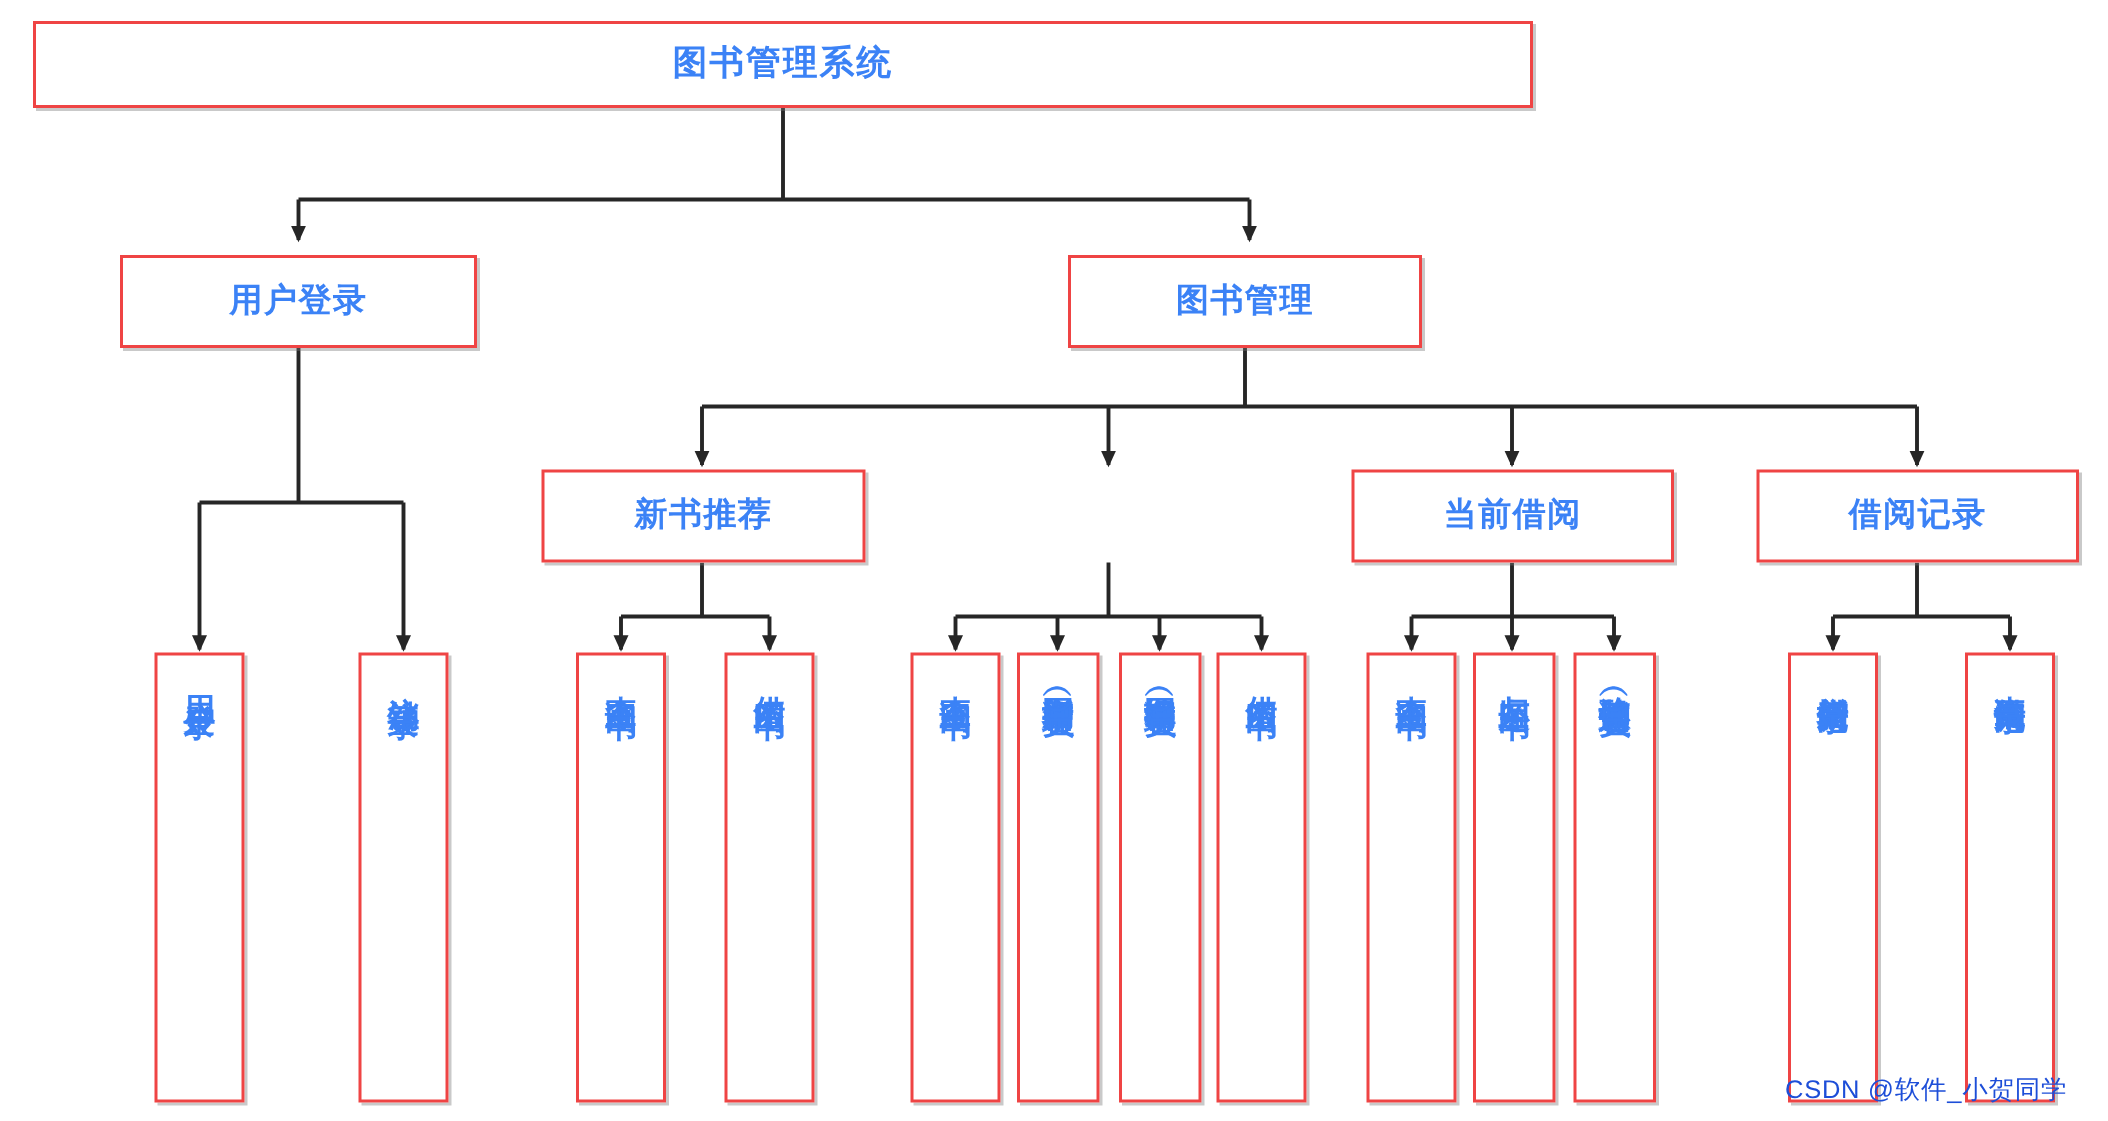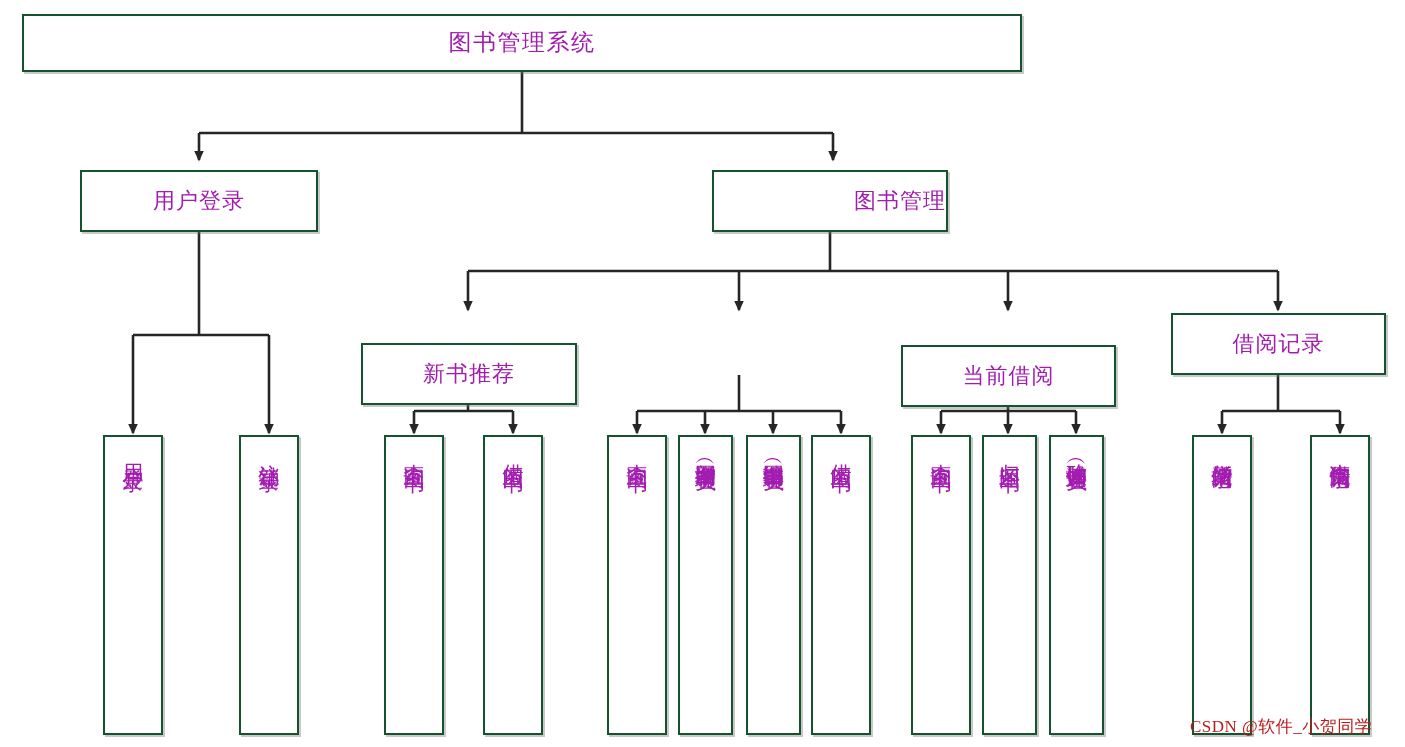--- a/index.html
+++ b/index.html
@@ -23,27 +23,28 @@
     left: 0;
     top: 0;
     width: 1405px;
     height: 747px;
     pointer-events: none;
   }
   .node {
     position: absolute;
     box-sizing: border-box;
     background: #ffffff;
-    border: 2px solid #14532d;
+    border: 2px solid #ef4444;
     box-shadow: 2px 2px 0 rgba(120,120,120,0.40);
     display: flex;
     align-items: center;
     justify-content: center;
-    color: #a21caf;
+    color: #3b82f6;
     z-index: 2;
+    font-weight: bold;
   }
   .node-label {
     display: block;
     text-align: center;
     line-height: 1.18;
     white-space: pre;
   }
   
   .node.horiz .node-label {
     font-size: 22px;
@@ -69,26 +70,26 @@
     max-height: 276px;
     text-align: center;
     white-space: normal;
   }
   .node.leaf.tall-text .node-label {
     letter-spacing: 1px;
     max-height: 282px;
   }
   .watermark {
     position: absolute;
-    color: #b91c1c;
+    color: #1d4ed8;
     font-size: 17px;
     letter-spacing: 0.5px;
     white-space: nowrap;
     z-index: 3;
-    font-family: Liberation Serif, serif;
+    font-family: Liberation Sans, sans-serif;
   }
 </style>
 </head>
 <body>
 
 <div id="canvas">
 
   <svg id="edges" viewBox="0 0 1405 747" xmlns="http://www.w3.org/2000/svg">
     <defs>
       <marker id="arrow" markerWidth="12" markerHeight="12" refX="9.5" refY="5" orient="auto" markerUnits="userSpaceOnUse">
@@ -140,30 +141,30 @@
   </svg>
 
   <div class="node horiz root" style="left:22px; top:14px; width:1000px; height:58px;">
     <span class="node-label">图书管理系统</span>
   </div>
 
   <div class="node horiz" style="left:80px; top:170px; width:238px; height:62px;">
     <span class="node-label">用户登录</span>
   </div>
 
-  <div class="node horiz" style="left:712px; top:170px; width:236px; height:62px;justify-content:flex-end;">
+  <div class="node horiz" style="left:712px; top:170px; width:236px; height:62px;">
     <span class="node-label">图书管理</span>
   </div>
 
-  <div class="node horiz" style="left:361px; top:313px; width:216px; height:62px;margin-top:30px;">
+  <div class="node horiz" style="left:361px; top:313px; width:216px; height:62px;">
     <span class="node-label">新书推荐</span>
   </div>
 
 
-  <div class="node horiz" style="left:901px; top:313px; width:215px; height:62px;margin-top:32px;">
+  <div class="node horiz" style="left:901px; top:313px; width:215px; height:62px;">
     <span class="node-label">当前借阅</span>
   </div>
 
   <div class="node horiz" style="left:1171px; top:313px; width:215px; height:62px;justify-content:center;">
     <span class="node-label">借阅记录</span>
   </div>
 
   <div class="node leaf" style="left:103px; top:435px; width:60px; height:300px;">
     <span class="node-label">用户登录</span>
   </div>

